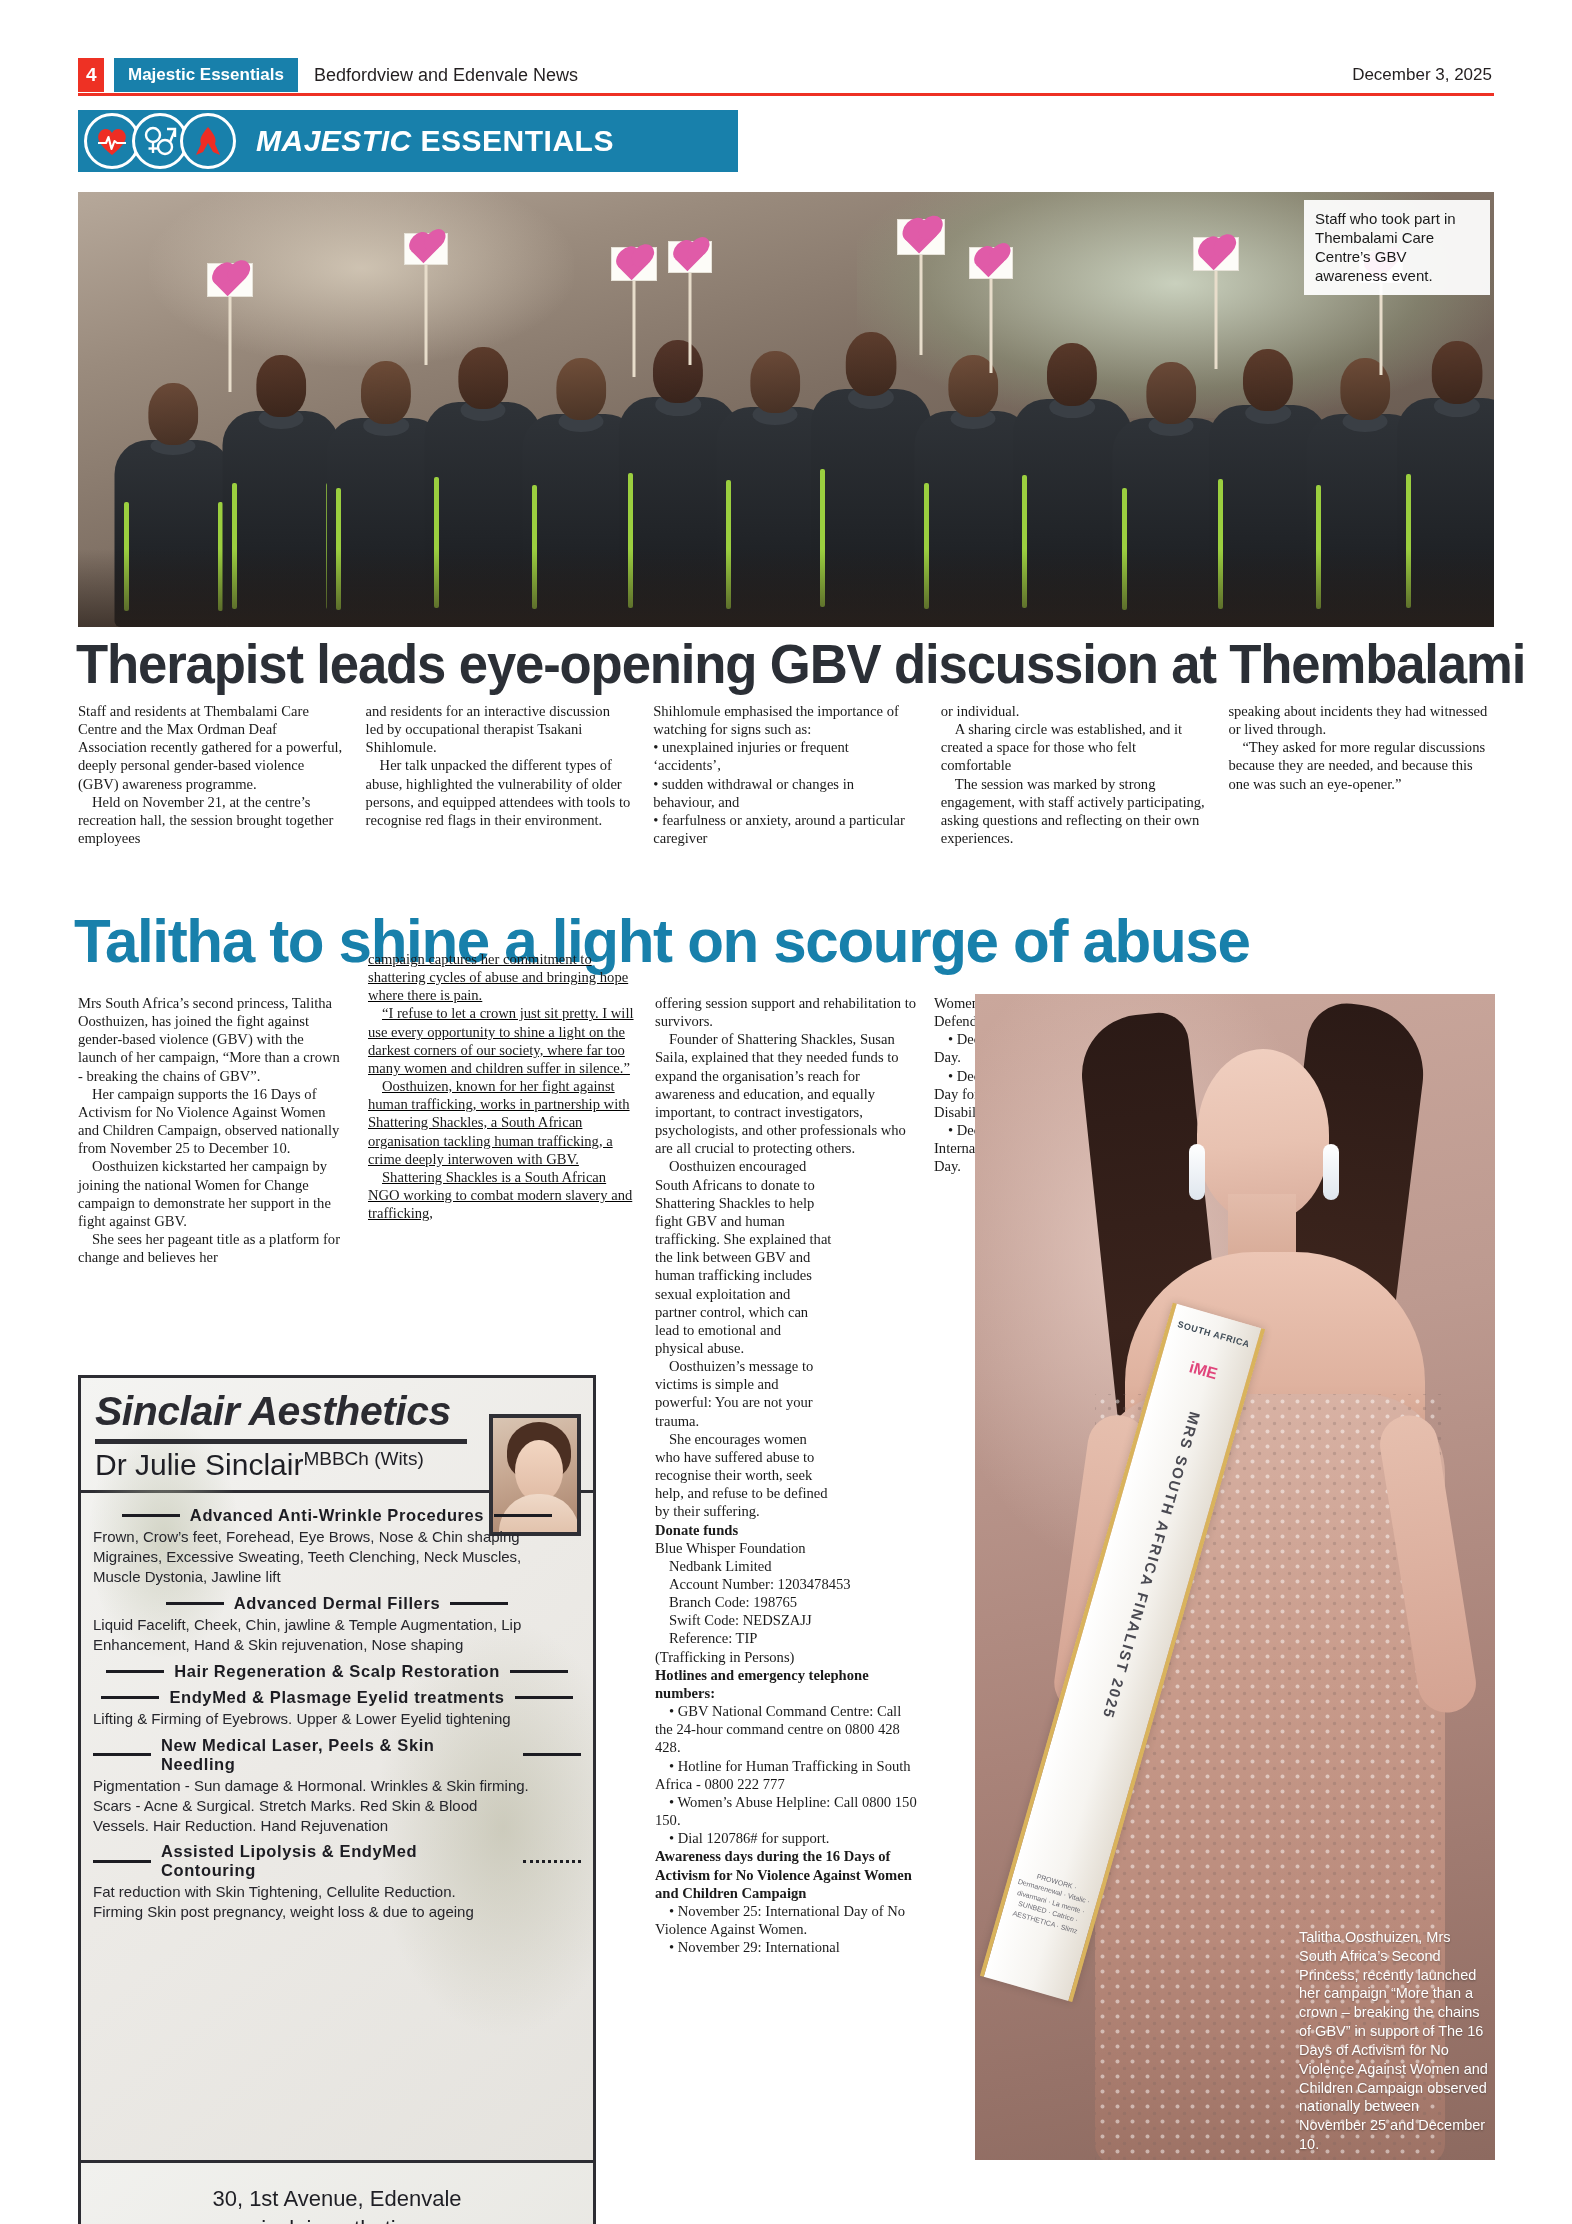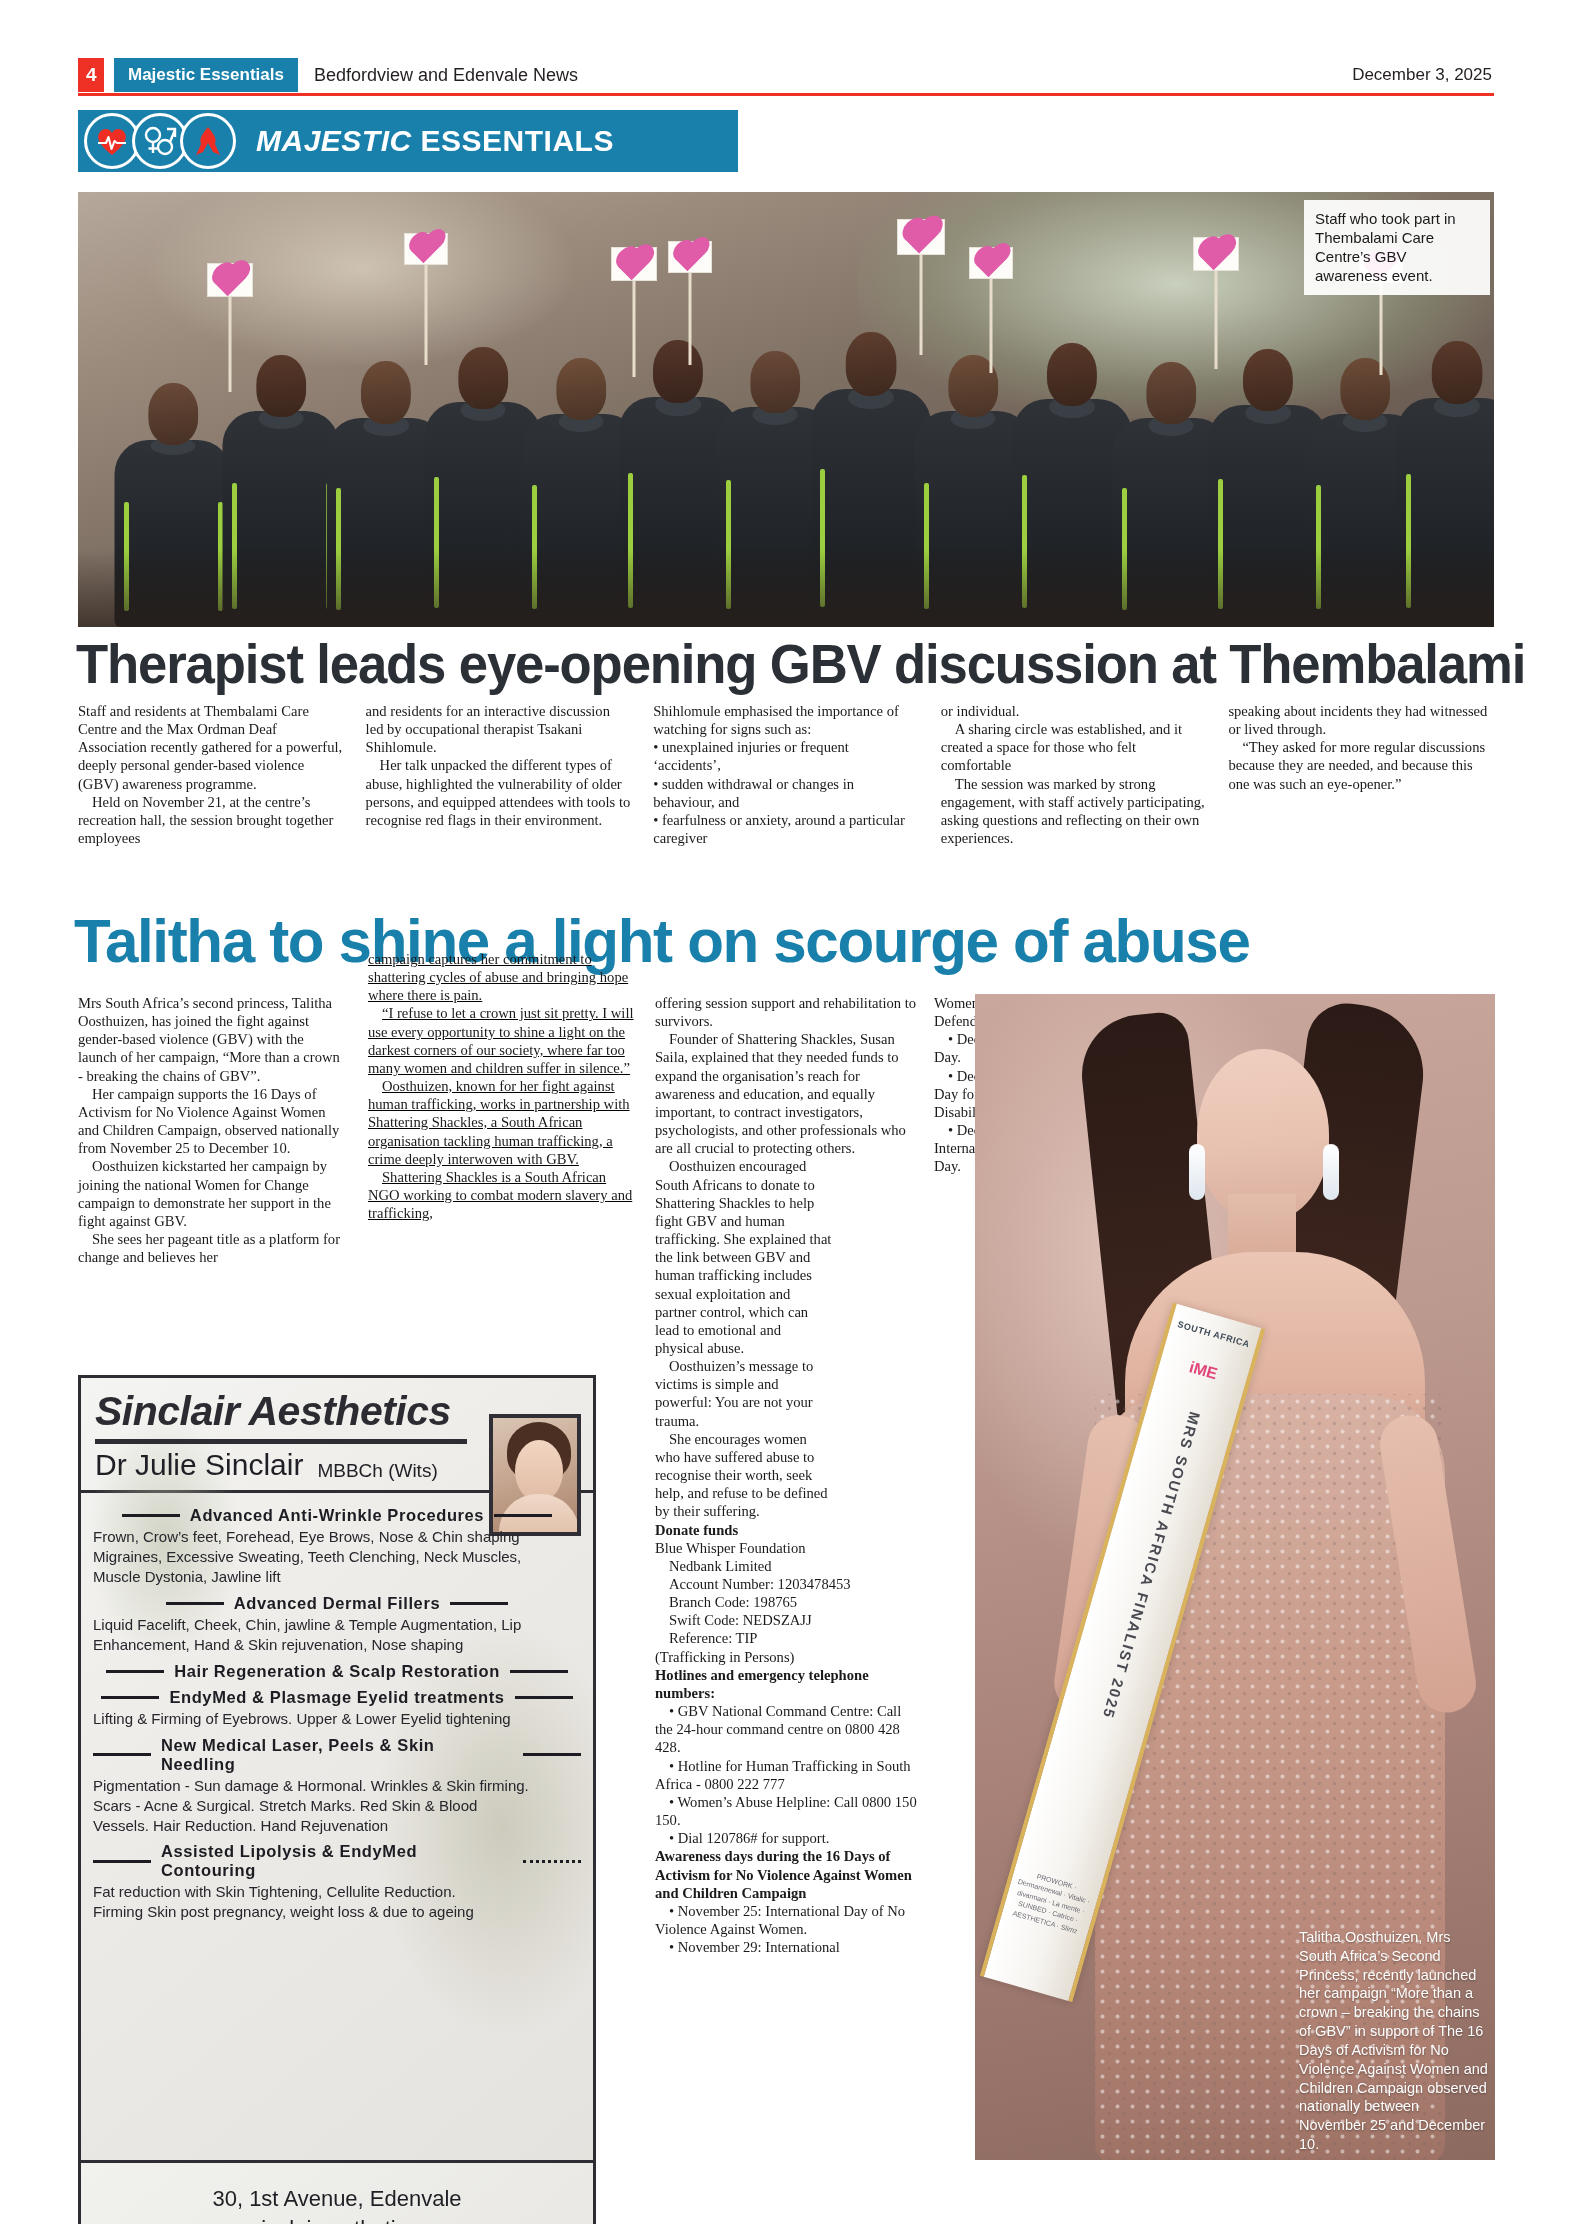--- a/index.html
+++ b/index.html
@@ -275,21 +275,21 @@
     position: absolute; right: -40px; top: 240px; width: 260px; height: 420px;
     background: radial-gradient(ellipse at center, rgba(176,175,150,0.5) 0%, rgba(176,175,150,0) 70%);
     border-radius: 50%;
   }
   .ad-top { position: relative; padding: 10px 12px 6px 14px; }
   .ad-brand {
     font-family: "Liberation Sans", sans-serif; font-style: italic; font-weight: bold;
     font-size: 41px; color: #2b2b31; letter-spacing: -0.5px;
   }
   .ad-rule { height: 5px; background: #2d2d33; margin: 4px 0 4px 0; width: 372px; }
-  .ad-docline { display: flex; align-items: flex-end; gap: 14px; }
+  .ad-docline { display: flex; align-items: flex-start; }
   .ad-doc {
     font-family: "Liberation Sans", sans-serif; font-size: 30px; color: #1f1f25; font-weight: 300;
   }
   .ad-qual { font-family: "Liberation Sans", sans-serif; font-size: 19px; color: #1f1f25; }
   .ad-blurb {
     font-family: "Liberation Sans", sans-serif; font-size: 15px; color: #26262c;
     line-height: 1.35; margin-top: 4px; width: 360px;
   }
   .ad-portrait {
     position: absolute; right: 12px; top: 36px; width: 92px; height: 122px;

